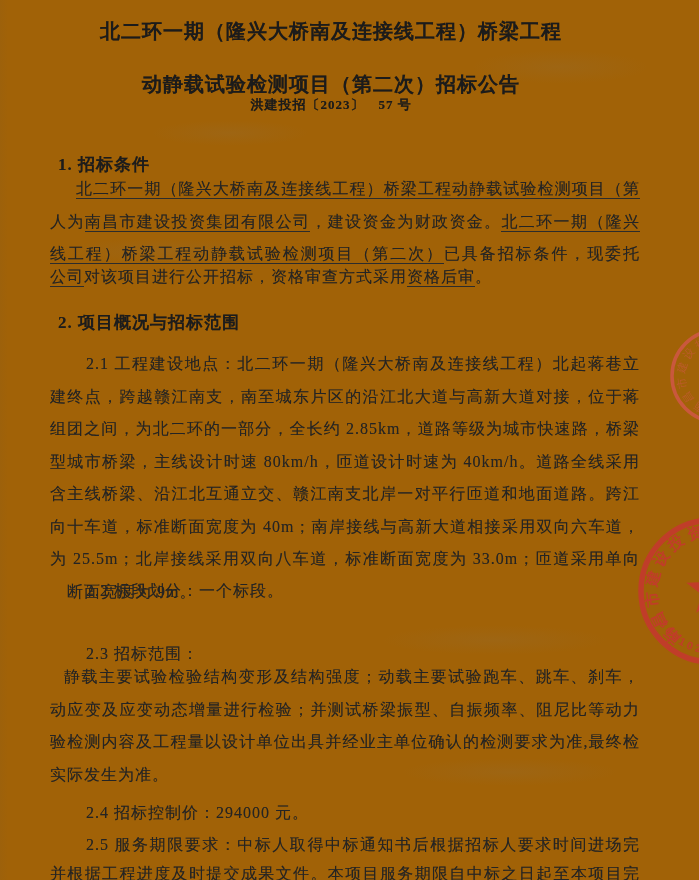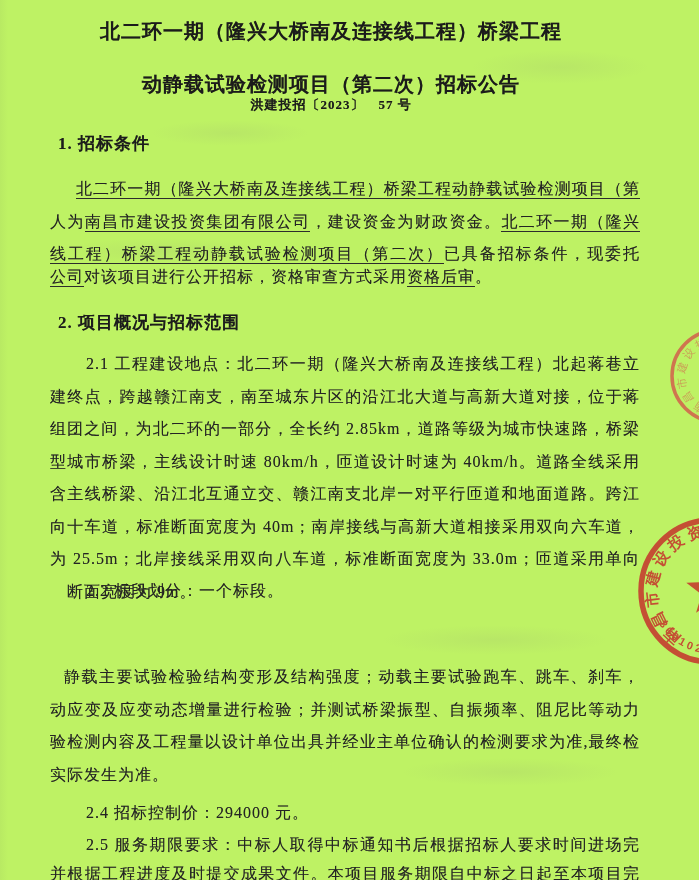--- a/index.html
+++ b/index.html
@@ -1,20 +1,20 @@
 <!DOCTYPE html>
 <html><head>
 <meta charset="utf-8">
 <style>
   html,body{margin:0;padding:0;background:#e8e8e6;}
   .page{
     position:relative;
     width:699px;height:880px;
     margin:0 auto;
-    background:#bef264;
+    background:#a16207;
     overflow:hidden;
     font-family:"Liberation Serif", serif;
     color:#242424;
   }
   
   .sm{position:absolute;border-radius:50%;pointer-events:none;
       background:radial-gradient(ellipse at center, rgba(130,130,125,0.10), rgba(130,130,125,0) 70%);}
   .edge{position:absolute;left:0;top:0;width:8px;height:100%;
       background:linear-gradient(to right, rgba(80,80,80,0.05), rgba(80,80,80,0));}
 
@@ -61,39 +61,40 @@
   <div class="sm" style="left:470px;top:50px;width:180px;height:34px;"></div>
   <div class="sm" style="left:60px;top:238px;width:210px;height:26px;"></div>
   <div class="sm" style="left:150px;top:120px;width:160px;height:26px;"></div>
   <div class="sm" style="left:380px;top:625px;width:230px;height:30px;"></div>
   <div class="sm" style="left:400px;top:758px;width:220px;height:28px;"></div>
 
   <div class="t" style="top:18px;">北二环一期（隆兴大桥南及连接线工程）桥梁工程</div>
   <div class="t" style="top:71px;">动静载试验检测项目（第二次）招标公告</div>
   <div class="t" style="top:92px;font-size:13px;">洪建投招〔2023〕　57 号</div>
 
-  <div class="h" style="top:133px;">1. 招标条件</div>
+  <div class="h" style="top:154px;">1. 招标条件</div>
 
   <div class="ln ind2" style="top:178px;"><span class="u">北二环一期（隆兴大桥南及连接线工程）桥梁工程动静载试验检测项目（第二次）</span></div>
   <div class="ln" style="top:211px;"><span>人为</span><span class="u">南昌市建设投资集团有限公司</span><span>，建设资金为财政资金。</span><span class="u">北二环一期（隆兴大桥南及连接</span></div>
   <div class="ln" style="top:243px;"><span class="u gap">线工程）桥梁工程动静载试验检测项目（第二次）</span><span>已具备招标条件，现委托</span></div>
   <div class="ln short" style="top:266px;"><span class="u">公司</span><span>对该项目进行公开招标，资格审查方式采用</span><span class="u">资格后审</span><span>。</span></div>
 
   <div class="h" style="top:312px;">2. 项目概况与招标范围</div>
 
   <div class="ln ind3" style="top:353px;">2.1 工程建设地点：北二环一期（隆兴大桥南及连接线工程）北起蒋巷立交互通公铁合</div>
   <div class="ln" style="top:386px;">建终点，跨越赣江南支，南至城东片区的沿江北大道与高新大道对接，位于蒋巷镇和高新区</div>
   <div class="ln" style="top:418px;">组团之间，为北二环的一部分，全长约 2.85km，道路等级为城市快速路，桥梁等级为特大</div>
   <div class="ln" style="top:451px;">型城市桥梁，主线设计时速 80km/h，匝道设计时速为 40km/h。道路全线采用高架桥梁，包</div>
   <div class="ln" style="top:483px;">含主线桥梁、沿江北互通立交、赣江南支北岸一对平行匝道和地面道路。跨江主桥段采用双</div>
   <div class="ln" style="top:516px;">向十车道，标准断面宽度为 40m；南岸接线与高新大道相接采用双向六车道，标准断面宽度</div>
   <div class="ln" style="top:548px;">为 25.5m；北岸接线采用双向八车道，标准断面宽度为 33.0m；匝道采用单向两车道，标准</div>
   <div class="ln short" style="top:581px;margin-left:17px;">断面宽度为 9m。</div>
 
   <div class="ln short ind3" style="top:580px;">2.2 标段划分：一个标段。</div>
+  <div class="ln short ind3" style="top:643px;">2.3 招标范围：</div>
 
   <div class="ln ind1" style="top:666px;">静载主要试验检验结构变形及结构强度；动载主要试验跑车、跳车、刹车，对主梁最大</div>
   <div class="ln" style="top:699px;">动应变及应变动态增量进行检验；并测试桥梁振型、自振频率、阻尼比等动力特性。具体试</div>
   <div class="ln" style="top:731px;">验检测内容及工程量以设计单位出具并经业主单位确认的检测要求为准,最终检测工程量以</div>
   <div class="ln short" style="top:764px;">实际发生为准。</div>
 
   <div class="ln short ind3" style="top:802px;">2.4 招标控制价：294000 元。</div>
   <div class="ln ind3" style="top:834px;">2.5 服务期限要求：中标人取得中标通知书后根据招标人要求时间进场完成检测工作，</div>
   <div class="ln" style="top:863px;">并根据工程进度及时提交成果文件。本项目服务期限自中标之日起至本项目完工并通车后结</div>
 

